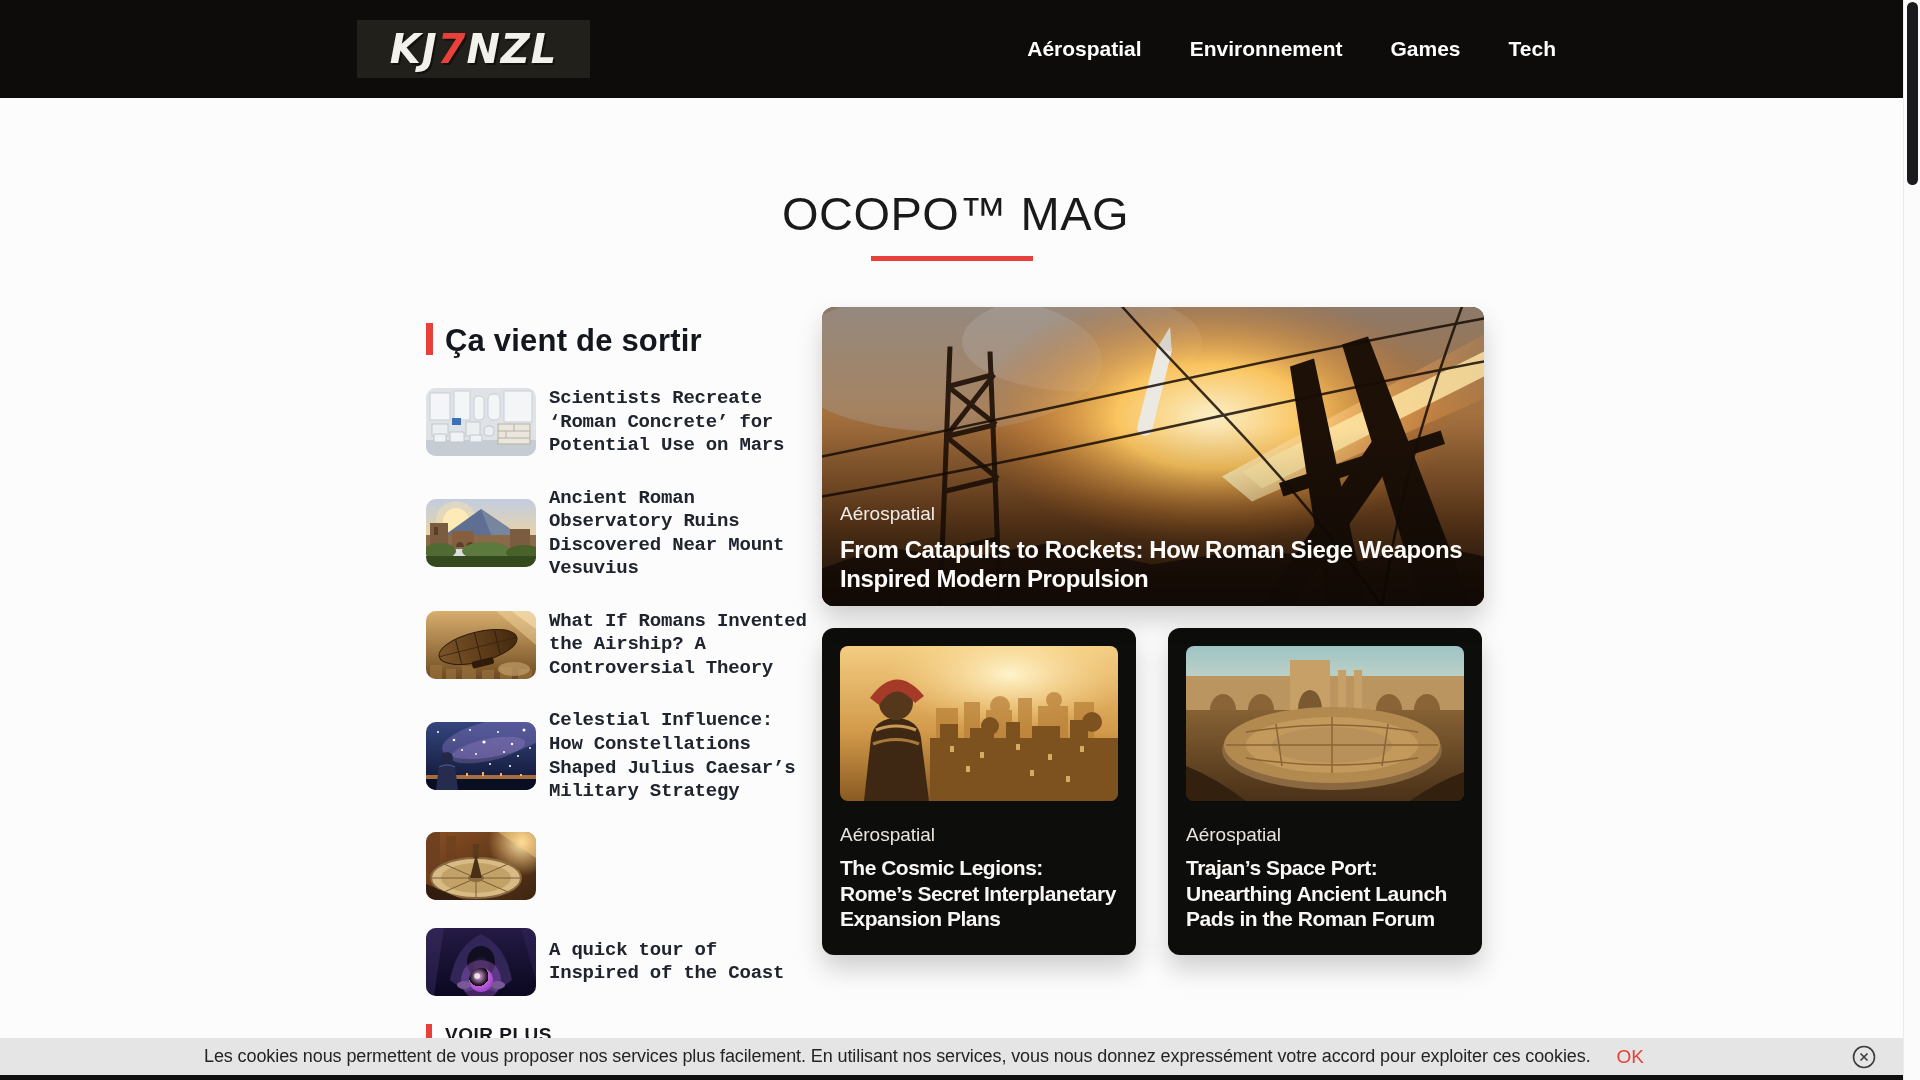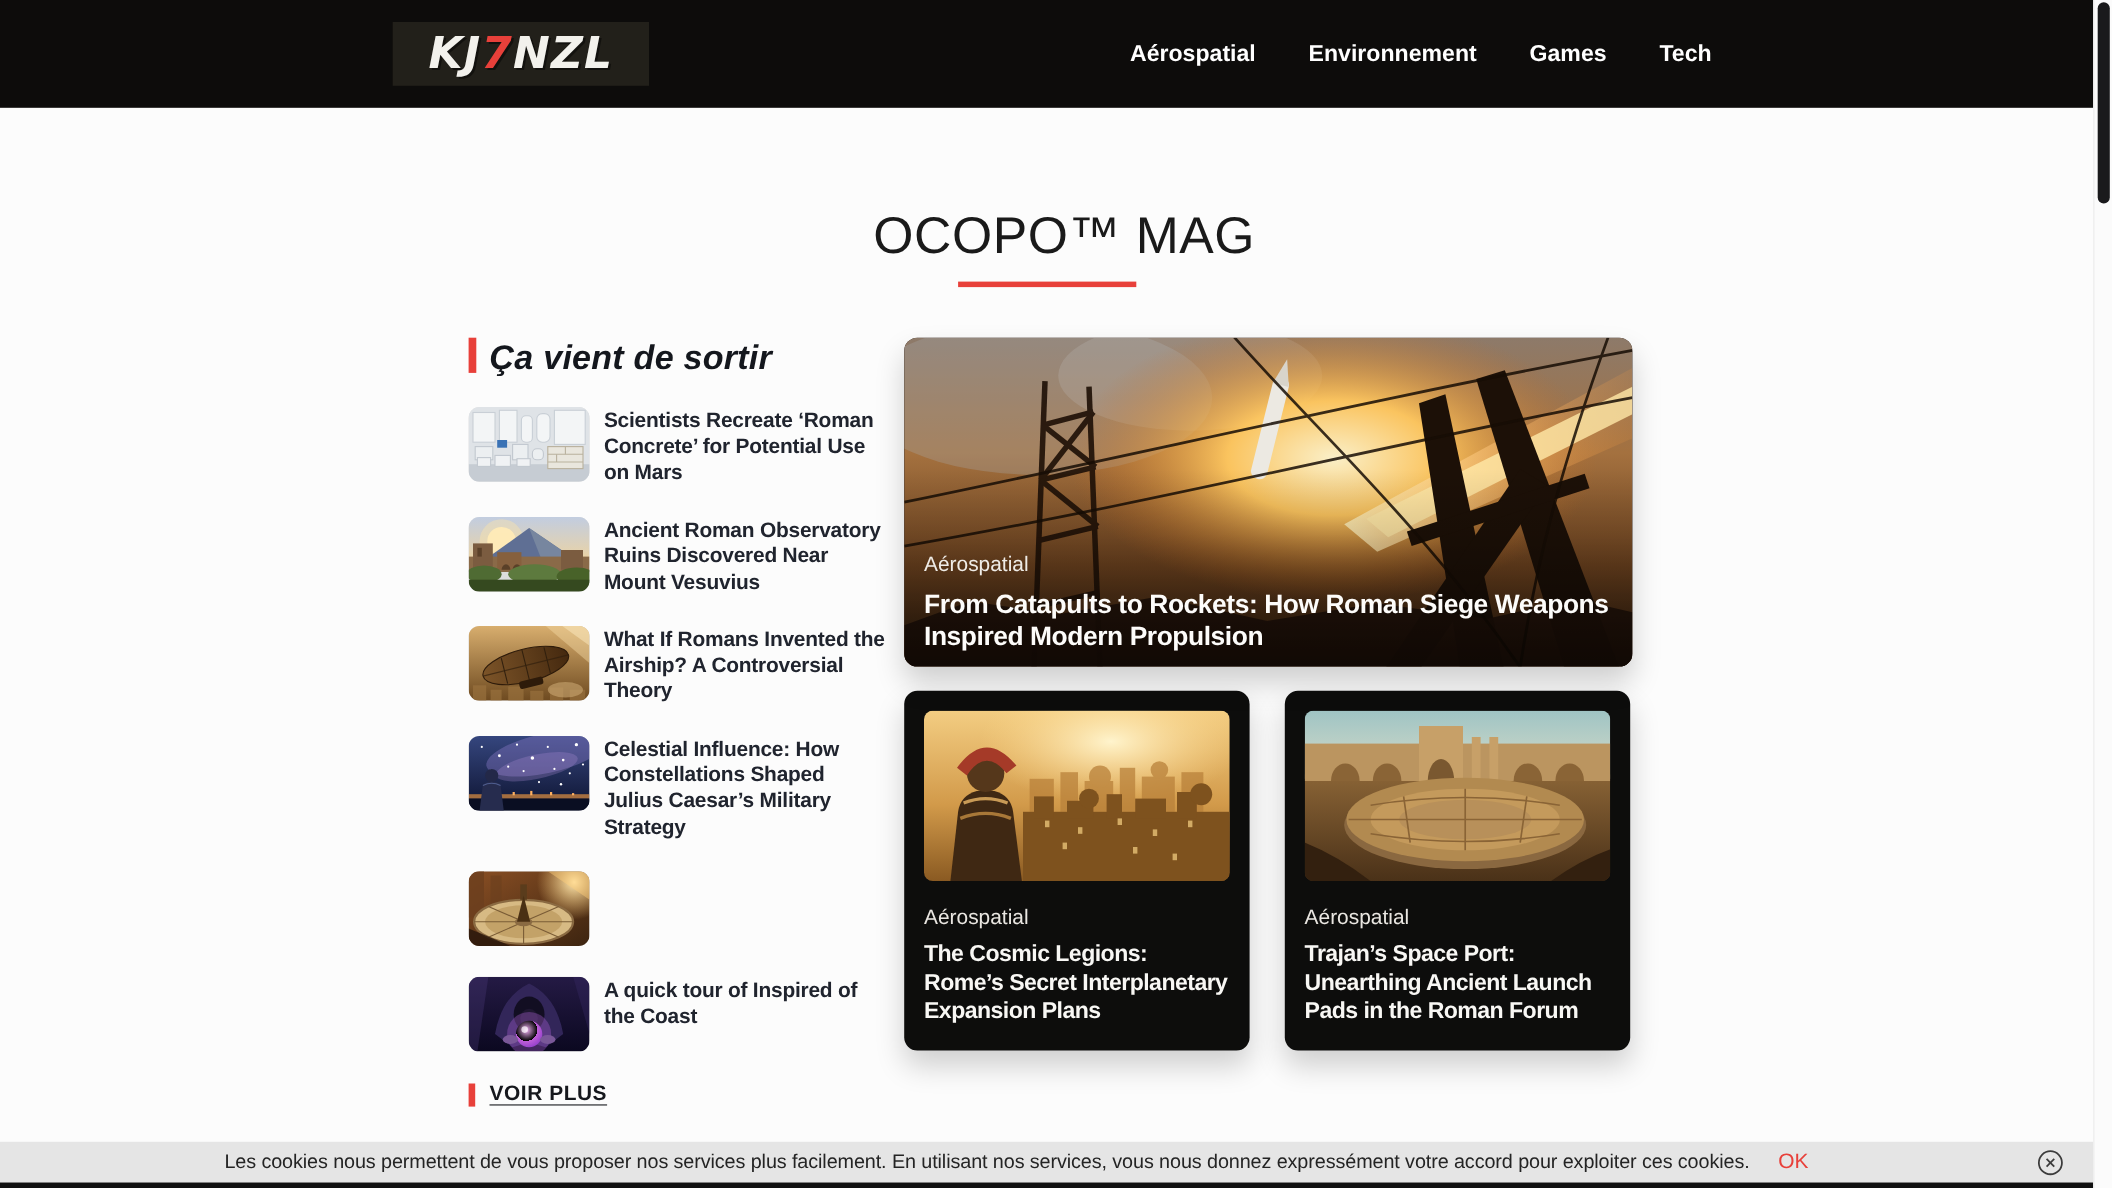--- a/index.html
+++ b/index.html
@@ -21,34 +21,34 @@
   .logo-text {
     font-family: "DejaVu Sans", sans-serif; font-style: italic; font-weight: bold;
     font-size: 40px; color: #f2f1ec; letter-spacing: 1px; text-shadow: 2px 2px 0 rgba(0,0,0,.45);
   }
   .logo-accent { color: var(--accent, #e8403a); }
   .main-nav { position: absolute; right: 347px; top: 0; height: 98px; display: flex; align-items: center; gap: 48px; }
   .main-nav a { color: #ffffff; font-size: 21px; font-weight: bold; text-decoration: none; cursor: pointer; white-space: nowrap; }
 
   
   .page-title {
-    position: absolute; top: 186px; left: 16px; width: 1903px; margin: 0;
+    position: absolute; top: 186px; left: 4px; width: 1903px; margin: 0;
     text-align: center; font-size: 47px; font-weight: 500; color: #1a1a1a; letter-spacing: .5px;
   }
   .title-underline { position: absolute; top: 256px; left: 871px; width: 162px; height: 5px; background: var(--accent, #e8403a); }
 
   
   .content { position: absolute; left: 426px; top: 307px; width: 1058px; display: flex; gap: 14px; }
   .sidebar { width: 382px; flex: 0 0 382px; }
 
-  .side-heading { display: flex; gap: 12px; margin: 0 0 27px 0; font-style: italic; }
+  .side-heading { display: flex; gap: 12px; margin: 16px 0 27px 0; }
   .side-heading .bar { width: 7px; height: 32px; background: var(--accent, #e8403a); flex: 0 0 7px; }
   .side-heading .txt { font-size: 31px; font-weight: 600; color: #14171d; letter-spacing: .2px; }
 
-  .side-item { display: flex; gap: 13px; margin-bottom: 28px; text-decoration: none; cursor: pointer; align-items: flex-start; }
+  .side-item { display: flex; gap: 13px; margin-bottom: 28px; text-decoration: none; cursor: pointer; align-items: center; font-family: Liberation Mono, monospace; }
   .thumb { width: 110px; height: 68px; flex: 0 0 110px; border-radius: 10px; overflow: hidden; background: #ddd; }
   .thumb svg { display: block; width: 110px; height: 68px; }
   .side-title { font-size: 19px; font-weight: bold; color: #20242e; line-height: 1.24; padding-top: 1px; letter-spacing: -.2px; }
 
   .voir-plus { display: flex; align-items: center; gap: 13px; cursor: pointer; text-decoration: none; }
   .voir-plus .bar { width: 6px; height: 21px; background: var(--accent, #e8403a); flex: 0 0 6px; }
   .voir-plus .txt { font-size: 19px; font-weight: 600; color: #16181d; text-decoration: underline; text-underline-offset: 4px; letter-spacing: .5px; }
 
   
   .cards-col { flex: 1; }

